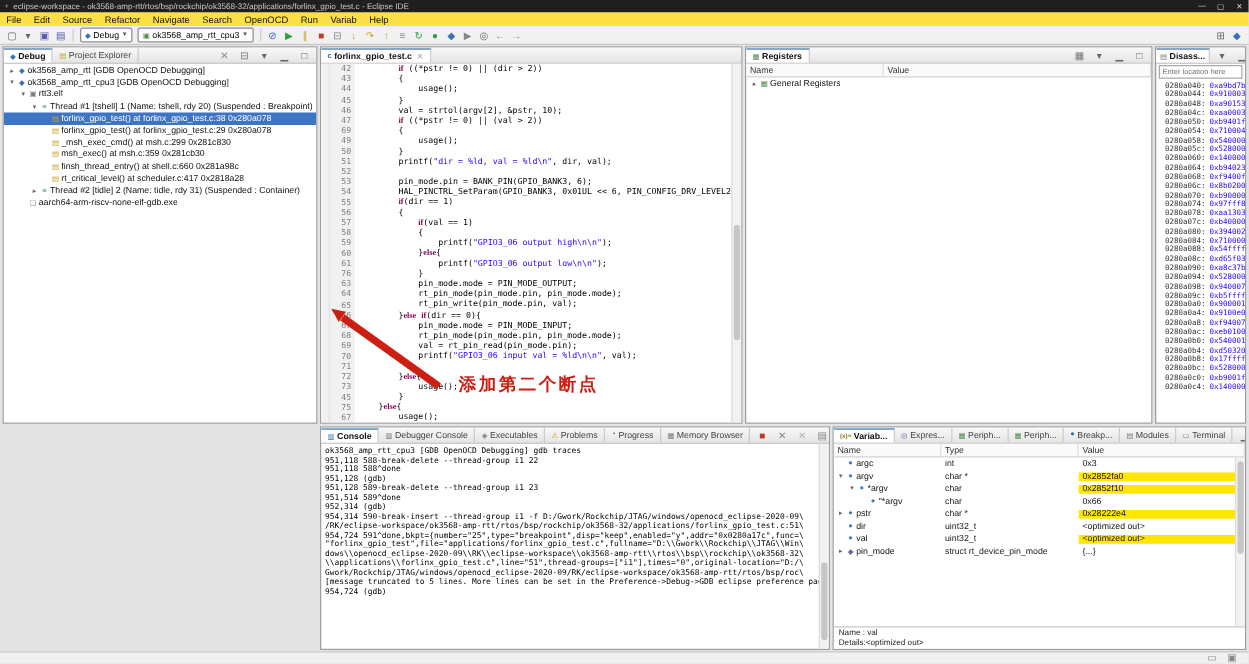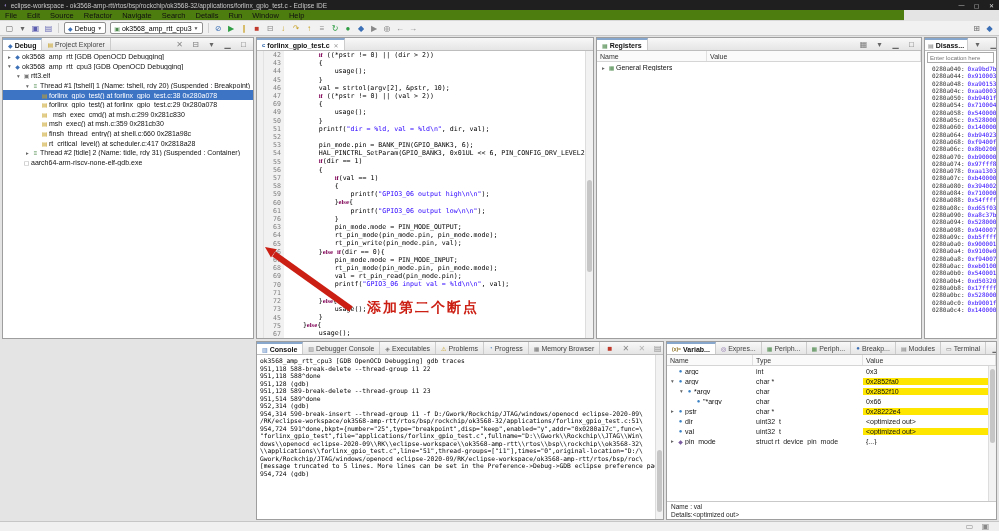--- a/index.html
+++ b/index.html
@@ -4,21 +4,21 @@
 <style>
   *{margin:0;padding:0;box-sizing:border-box;}
   html,body{width:999px;height:531px;overflow:hidden;background:#e4e4e4;
     font-family:"Liberation Sans","DejaVu Sans",sans-serif;position:relative;}
   
   .titlebar{position:absolute;left:0;top:0;width:999px;height:10px;background:#1f1f1f;
     color:#c9c9c9;display:flex;align-items:center;font-size:6.5px;padding-left:4px;gap:3px;}
   .title-icon{color:#8a7ab8;font-size:6px;}
   .win-controls{margin-left:auto;display:flex;height:100%;}
   .win-btn{width:15px;display:flex;align-items:center;justify-content:center;font-size:6px;color:#ddd;}
-  .menubar{position:absolute;left:0;top:10px;width:904px;height:11px;background:#4d7c0f;
+  .menubar{position:absolute;left:0;top:10px;width:999px;height:11px;background:#fde047;
     border-bottom:1px solid #d8d8d8;display:flex;align-items:center;font-size:7.5px;color:#111;}
   .menu-item{padding:0 5px;}
   .toolbar{position:absolute;left:0;top:21px;width:999px;height:15px;background:#f1f1f1;
     border-bottom:1px solid #c9c9c9;display:flex;align-items:center;padding:0 3px;}
   .tb-icon{width:13px;height:12px;display:inline-flex;align-items:center;justify-content:center;
     font-size:8px;border-radius:2px;flex:none;}
   .tb-sep{width:1px;height:10px;background:#cfcfcf;margin:0 3px;flex:none;}
   .combo{display:flex;align-items:center;gap:2px;background:#fff;border:1px solid #8f8f8f;
     height:12px;padding:0 3px;font-size:7px;border-radius:2px;margin:0 2px;white-space:nowrap;}
   .combo .caret{font-size:5px;color:#555;}
@@ -102,23 +102,23 @@
   </span>
 </div>
 
 <div class="menubar" id="menubar">
     <span class="menu-item">File</span>
     <span class="menu-item">Edit</span>
     <span class="menu-item">Source</span>
     <span class="menu-item">Refactor</span>
     <span class="menu-item">Navigate</span>
     <span class="menu-item">Search</span>
-    <span class="menu-item">Details</span>
+    <span class="menu-item">OpenOCD</span>
     <span class="menu-item">Run</span>
-    <span class="menu-item">Window</span>
+    <span class="menu-item">Variab</span>
     <span class="menu-item">Help</span>
   </div>
 
 <div class="toolbar">
   <span id="tb-left" style="display:flex;align-items:center;">
       <span class="tb-icon" style="color: rgb(102, 102, 102);">▢</span>
       <span class="tb-icon" style="color: rgb(102, 102, 102);">▾</span>
       <span class="tb-icon" style="color: rgb(91, 91, 176);">▣</span>
       <span class="tb-icon" style="color: rgb(91, 91, 176);">▤</span>
     </span>

